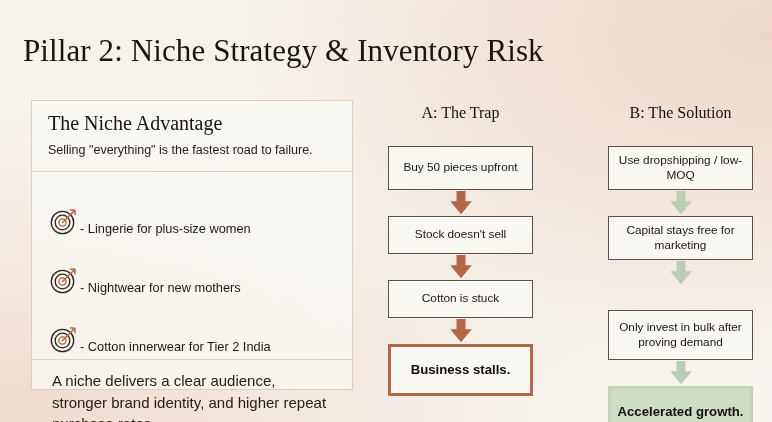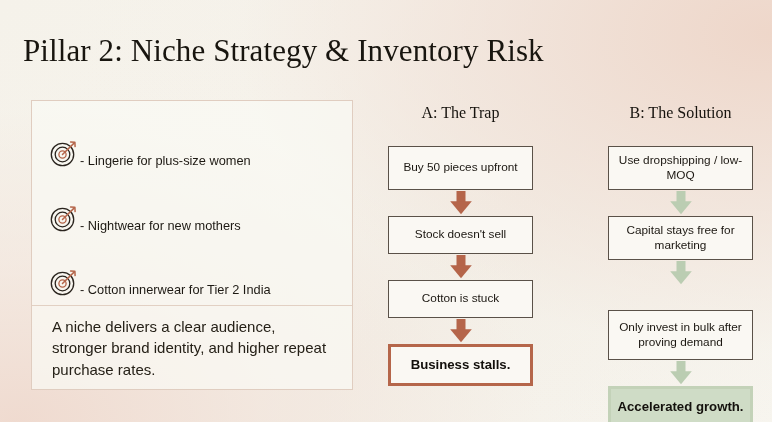--- a/index.html
+++ b/index.html
@@ -144,21 +144,21 @@
     padding: 5px 6px;
   }
 
   .h2 { height: 44px; }
   .h1 { height: 38px; }
   .h3 { height: 50px; margin-top: 24px; }
 
   .flow-final {
     font-weight: bold;
     font-size: 13.2px;
-    height: 42px;
+    height: 52px;
     padding: 5px 6px;
     display: flex;
     align-items: center;
     justify-content: center;
     text-align: center;
     line-height: 1.26;
   }
 
   #trap-final {
     background: #faf8f3;
@@ -189,20 +189,24 @@
 </style>
 </head>
 <body>
 
 <div id="slide">
 
   <div id="title">Pillar 2: Niche Strategy &amp; Inventory Risk</div>
 
   <div id="niche-card">
 
+    <div id="card-head" class="card-sec">
+      <div id="card-title">The Niche Advantage</div>
+      <div id="card-sub">Selling "everything" is the fastest road to failure.</div>
+    </div>
 
     <div id="bullet-list">
 
       <div class="bullet-row">
         <span class="bullet-icon">
           <svg viewBox="0 0 32 32" width="32" height="32">
             <circle cx="14.5" cy="17.5" r="11.2" fill="none" stroke="#2a241e" stroke-width="1.3"></circle>
             <circle cx="14.5" cy="17.5" r="7.3" fill="none" stroke="#2a241e" stroke-width="1.3"></circle>
             <circle cx="14.5" cy="17.5" r="3.6" fill="none" stroke="#b5654a" stroke-width="1.3"></circle>
             <path d="M14.5 17.5 L26.3 5.9" stroke="#b5654a" stroke-width="1.5" fill="none" stroke-linecap="round"></path>

